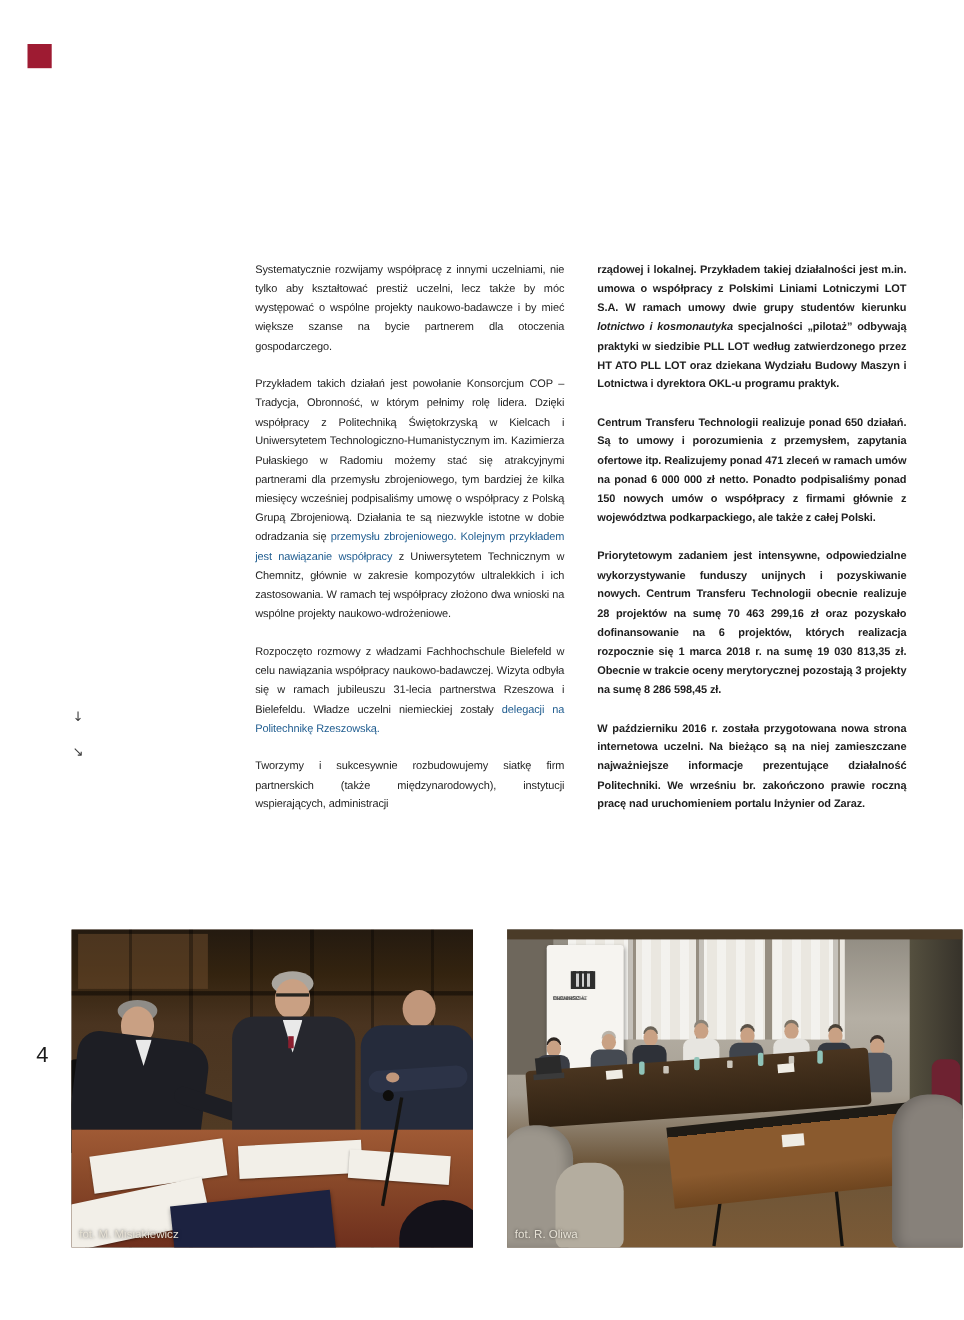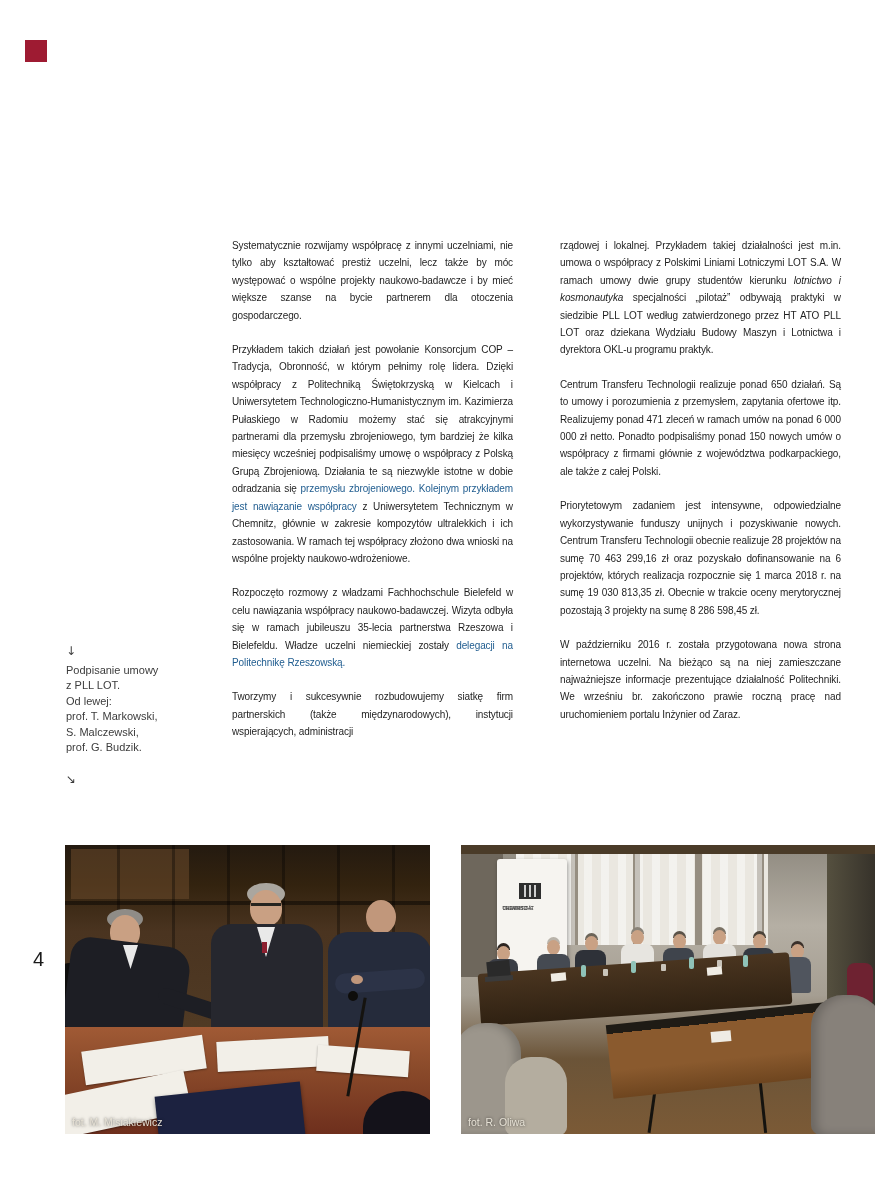--- a/index.html
+++ b/index.html
@@ -7,21 +7,21 @@
     width:876px;height:1200px;position:relative;overflow:hidden;
     background:#ffffff;font-family:"Liberation Sans",sans-serif;color:#202020;
   }
   
   .accent-square{position:absolute;left:25px;top:40px;width:22px;height:22px;background:#9e1b32;}
 
   
   .col{position:absolute;top:237px;width:281px;font-size:10px;line-height:17.4px;
        text-align:justify;color:#1e1e1e;letter-spacing:-0.1px;}
   .col1{left:232px;}
-  .col2{left:560px;}
+  .col2{left:543px;font-weight:bold;}
   .par{margin:0 0 17px 0;}
   .seg-normal{color:#1e1e1e;}
   .seg-blue{color:#1f5c8f;}
   .seg-italic{font-style:italic;}
 
   
   .captions{position:absolute;left:66px;top:644px;width:152px;font-size:11px;
             line-height:15.5px;color:#3c3c3c;text-align:left;}
   .caption-block{margin-bottom:16px;}
   .caption-arrow{display:block;font-family:"DejaVu Sans",sans-serif;font-size:12px;
@@ -109,35 +109,34 @@
 </style>
 </head>
 <body>
 
 <div class="accent-square"></div>
 
 <main>
   <section class="col col1">
       <p class="par"><span class="seg-normal">Systematycznie rozwijamy współpracę z innymi uczelniami, nie tylko aby kształtować prestiż uczelni, lecz także by móc występować o wspólne projekty naukowo-badawcze i by mieć większe szanse na bycie partnerem dla otoczenia gospodarczego.</span></p>
       <p class="par"><span class="seg-normal">Przykładem takich działań jest powołanie Konsorcjum COP – Tradycja, Obronność, w którym pełnimy rolę lidera. Dzięki współpracy z Politechniką Świętokrzyską w Kielcach i Uniwersytetem Technologiczno-Humanistycznym im. Kazimierza Pułaskiego w Radomiu możemy stać się atrakcyjnymi partnerami dla przemysłu zbrojeniowego, tym bardziej że kilka miesięcy wcześniej podpisaliśmy umowę o współpracy z Polską Grupą Zbrojeniową. Działania te są niezwykle istotne w dobie odradzania się </span><span class="seg-blue">przemysłu zbrojeniowego. Kolejnym przykładem jest nawiązanie współpracy</span><span class="seg-normal"> z Uniwersytetem Technicznym w Chemnitz, głównie w zakresie kompozytów ultralekkich i ich zastosowania. W ramach tej współpracy złożono dwa wnioski na wspólne projekty naukowo-wdrożeniowe.</span></p>
-      <p class="par"><span class="seg-normal">Rozpoczęto rozmowy z władzami Fachhochschule Bielefeld w celu nawiązania współpracy naukowo-badawczej. Wizyta odbyła się w ramach jubileuszu 35-lecia partnerstwa Rzeszowa i Bielefeldu. Władze uczelni niemieckiej zostały </span><span class="seg-blue">delegacji na Politechnikę Rzeszowską.</span></p>
+      <p class="par"><span class="seg-normal">Rozpoczęto rozmowy z władzami Fachhochschule Bielefeld w celu nawiązania współpracy naukowo-badawczej. Wizyta odbyła się w ramach jubileuszu 31-lecia partnerstwa Rzeszowa i Bielefeldu. Władze uczelni niemieckiej zostały </span><span class="seg-blue">delegacji na Politechnikę Rzeszowską.</span></p>
       <p class="par"><span class="seg-normal">Tworzymy i sukcesywnie rozbudowujemy siatkę firm partnerskich (także międzynarodowych), instytucji wspierających, administracji</span></p>
     </section>
   <section class="col col2">
       <p class="par"><span class="seg-normal">rządowej i lokalnej. Przykładem takiej działalności jest m.in. umowa o współpracy z Polskimi Liniami Lotniczymi LOT S.A. W ramach umowy dwie grupy studentów kierunku </span><span class="seg-italic">lotnictwo i kosmonautyka</span><span class="seg-normal"> specjalności „pilotaż” odbywają praktyki w siedzibie PLL LOT według zatwierdzonego przez HT ATO PLL LOT oraz dziekana Wydziału Budowy Maszyn i Lotnictwa i dyrektora OKL-u programu praktyk.</span></p>
       <p class="par"><span class="seg-normal">Centrum Transferu Technologii realizuje ponad 650 działań. Są to umowy i porozumienia z przemysłem, zapytania ofertowe itp. Realizujemy ponad 471 zleceń w ramach umów na ponad 6 000 000 zł netto. Ponadto podpisaliśmy ponad 150 nowych umów o współpracy z firmami głównie z województwa podkarpackiego, ale także z całej Polski.</span></p>
       <p class="par"><span class="seg-normal">Priorytetowym zadaniem jest intensywne, odpowiedzialne wykorzystywanie funduszy unijnych i pozyskiwanie nowych. Centrum Transferu Technologii obecnie realizuje 28 projektów na sumę 70 463 299,16 zł oraz pozyskało dofinansowanie na 6 projektów, których realizacja rozpocznie się 1 marca 2018 r. na sumę 19 030 813,35 zł. Obecnie w trakcie oceny merytorycznej pozostają 3 projekty na sumę 8 286 598,45 zł.</span></p>
       <p class="par"><span class="seg-normal">W październiku 2016 r. została przygotowana nowa strona internetowa uczelni. Na bieżąco są na niej zamieszczane najważniejsze informacje prezentujące działalność Politechniki. We wrześniu br. zakończono prawie roczną pracę nad uruchomieniem portalu Inżynier od Zaraz.</span></p>
     </section>
 </main>
 
 <aside class="captions">
   <div class="caption-block">
     <span class="caption-arrow">↓</span>
-    <span><span class="caption-line">Podpisanie umowy</span><span class="caption-line">z PLL LOT.</span><span class="caption-line">Od lewej:</span><span class="caption-line">prof. T. Markowski,</span><span class="caption-line">S. Malczewski,</span><span class="caption-line">prof. G. Budzik.</span></span>
   </div>
   <div class="caption-block">
     <span class="caption-arrow">↘</span>
   </div>
 </aside>
 
 <div class="page-num">4</div>
 
 <figure class="photo photo-left" style="margin:0;text-align:right;">
   <div class="p1-wall"></div>

